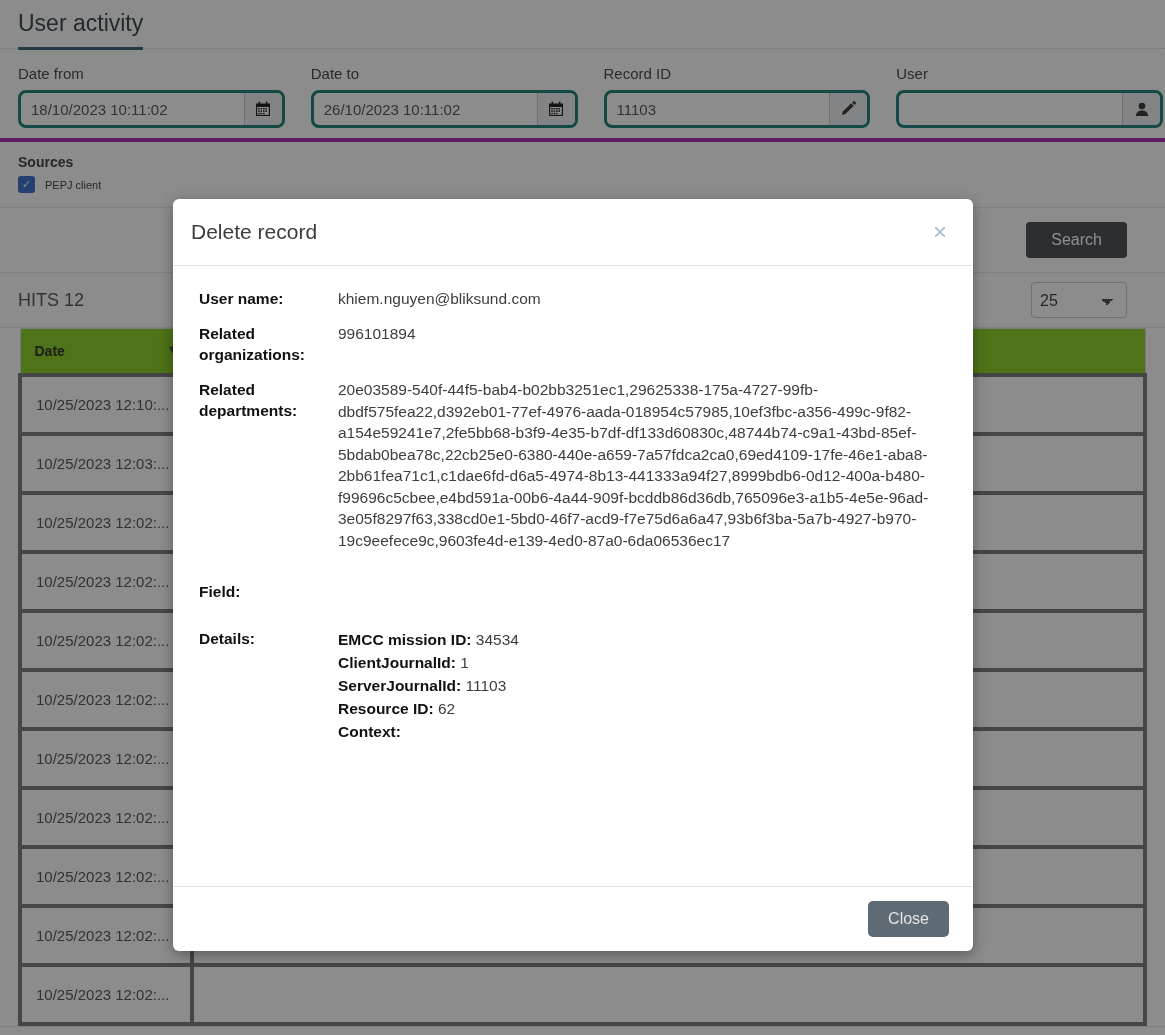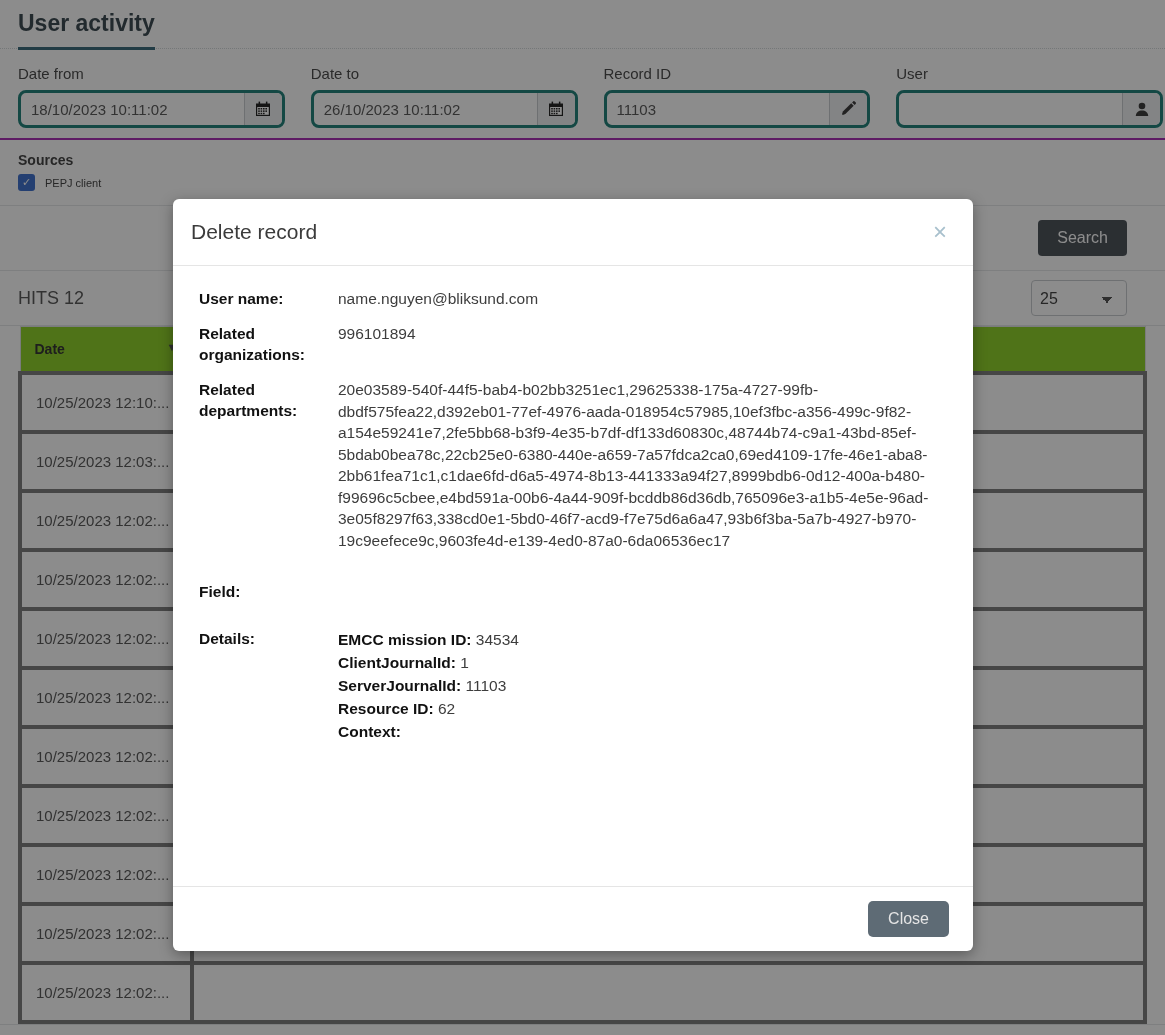--- a/index.html
+++ b/index.html
@@ -16,21 +16,21 @@
     position: absolute; inset: 0;
     background: #ffffff;
   }
 
   .page-title-wrap {
     padding: 10px 18px 0 18px;
   }
   .page-title {
     font-size: 23px;
     color: #2b3a42;
-    font-weight: 700;
+    font-weight: 400;
     display: inline-block;
     padding-bottom: 10px;
     border-bottom: 3px solid #2b5f70;
     margin: 0;
   }
   .title-rule {
     border-bottom: 1px dotted #cfd4d6;
     margin-top: -2px;
   }
 
@@ -71,21 +71,21 @@
     border-left: 1px solid #c3c7ca;
     background: #eceef0;
     display: flex;
     align-items: center;
     justify-content: center;
     color: #222;
   }
   .input-addon svg { display: block; }
 
   .sources-row {
-    border-top: 2px solid #a21caf;
+    border-top: 4px solid #a21caf;
     padding: 12px 18px 14px 18px;
   }
   .sources-title {
     font-size: 14px;
     font-weight: bold;
     color: #333;
     margin-bottom: 6px;
   }
   .check-line {
     display: flex;
@@ -113,21 +113,21 @@
     justify-content: flex-end;
     min-height: 62px;
     align-items: center;
   }
   .btn-dark {
     background: #3c444b;
     color: #ffffff;
     border: none;
     border-radius: 4px;
     font-size: 16px;
-    padding: 9px 19px;
+    padding: 9px 25px;
     font-family: "Liberation Sans", sans-serif;
     cursor: pointer;
   }
 
   .hits-row {
     display: flex;
     align-items: center;
     justify-content: space-between;
     padding: 8px 38px 8px 18px;
     border-bottom: 1px solid #e2e5e7;
@@ -484,21 +484,21 @@
 
   <div class="modal-head">
     <span class="modal-title">Delete record</span>
     <button class="modal-close">×</button>
   </div>
 
   <div class="modal-body">
 
     <div class="drow">
       <div class="dlabel">User name:</div>
-      <div class="dval">name.nguyen@bliksund.com</div>
+      <div class="dval">khiem.nguyen@bliksund.com</div>
     </div>
 
     <div class="drow">
       <div class="dlabel">Related organizations:</div>
       <div class="dval">996101894</div>
     </div>
 
     <div class="drow departments">
       <div class="dlabel">Related departments:</div>
       <div class="dval gcodes">20e03589-540f-44f5-bab4-b02bb3251ec1,29625338-175a-4727-99fb-dbdf575fea22,d392eb01-77ef-4976-aada-018954c57985,10ef3fbc-a356-499c-9f82-a154e59241e7,2fe5bb68-b3f9-4e35-b7df-df133d60830c,48744b74-c9a1-43bd-85ef-5bdab0bea78c,22cb25e0-6380-440e-a659-7a57fdca2ca0,69ed4109-17fe-46e1-aba8-2bb61fea71c1,c1dae6fd-d6a5-4974-8b13-441333a94f27,8999bdb6-0d12-400a-b480-f99696c5cbee,e4bd591a-00b6-4a44-909f-bcddb86d36db,765096e3-a1b5-4e5e-96ad-3e05f8297f63,338cd0e1-5bd0-46f7-acd9-f7e75d6a6a47,93b6f3ba-5a7b-4927-b970-19c9eefece9c,9603fe4d-e139-4ed0-87a0-6da06536ec17</div>

